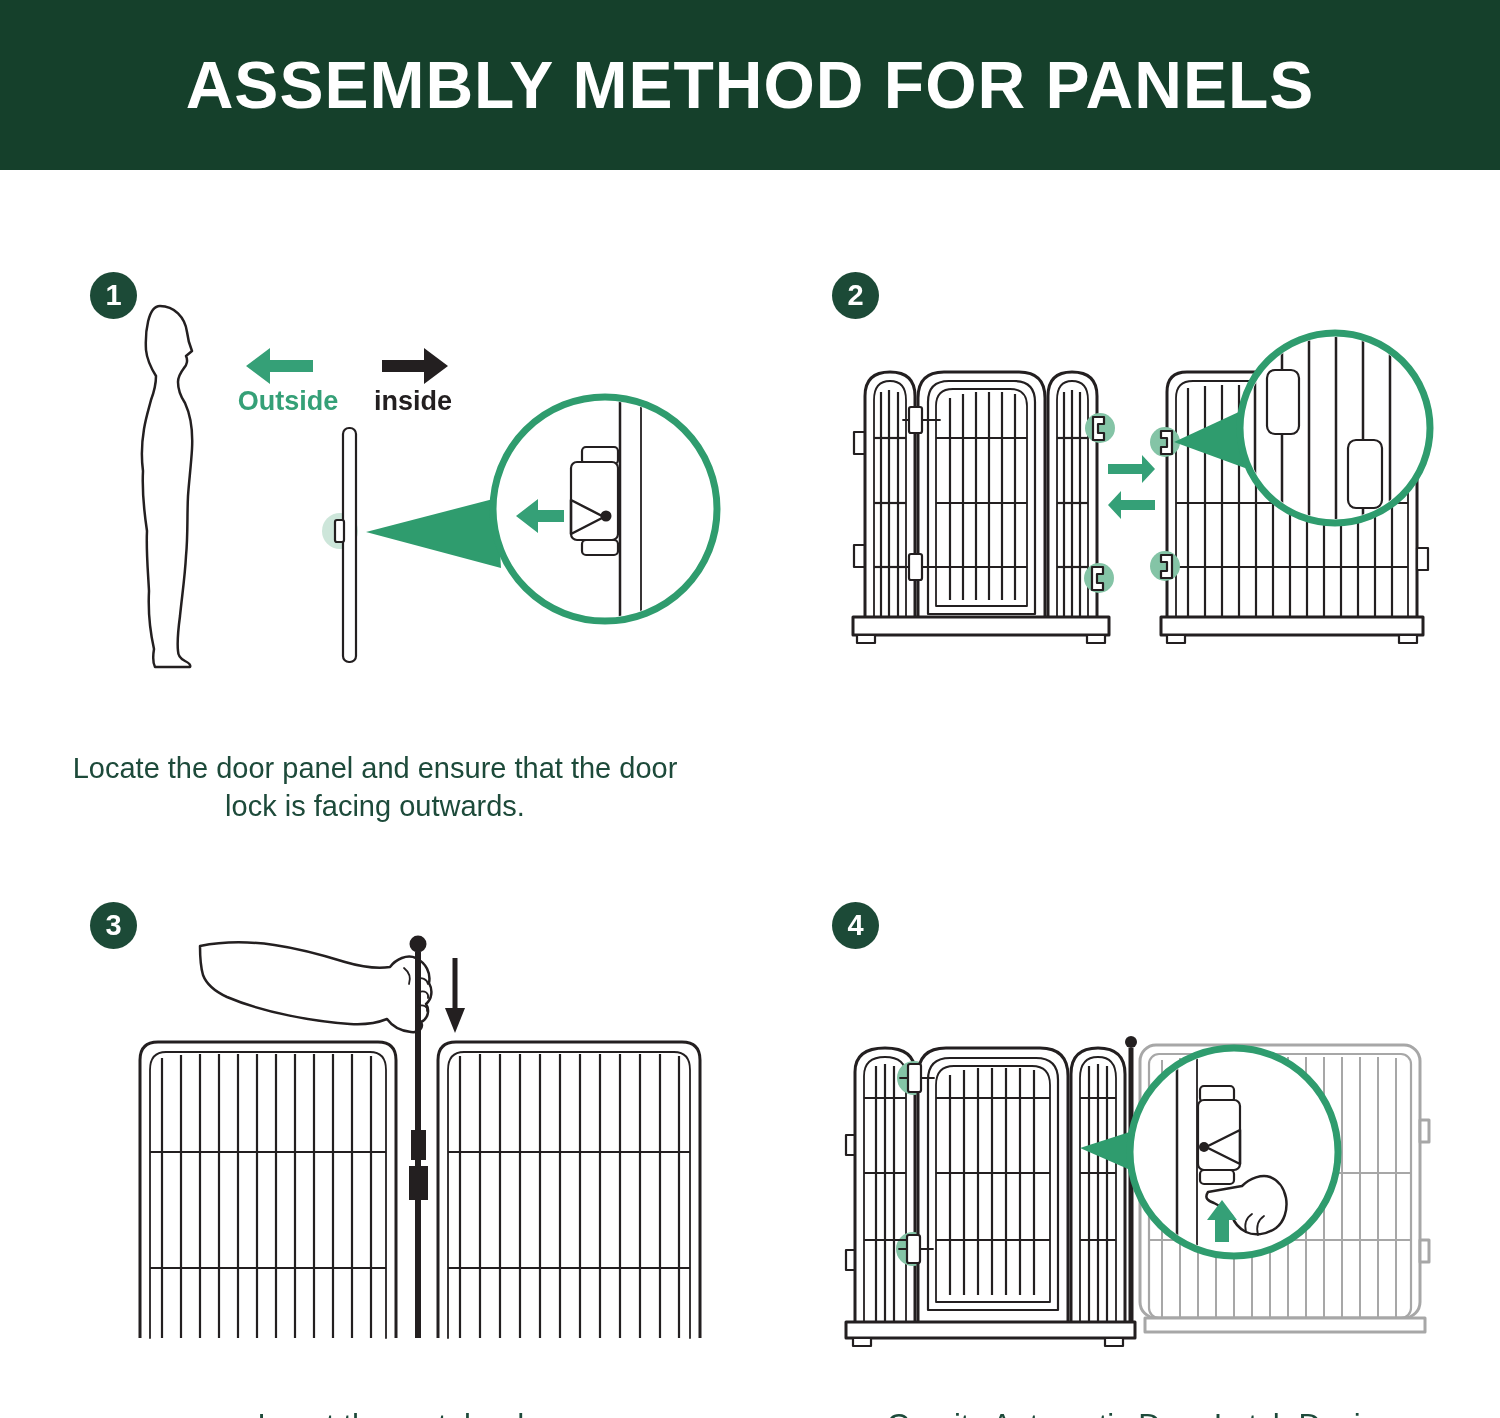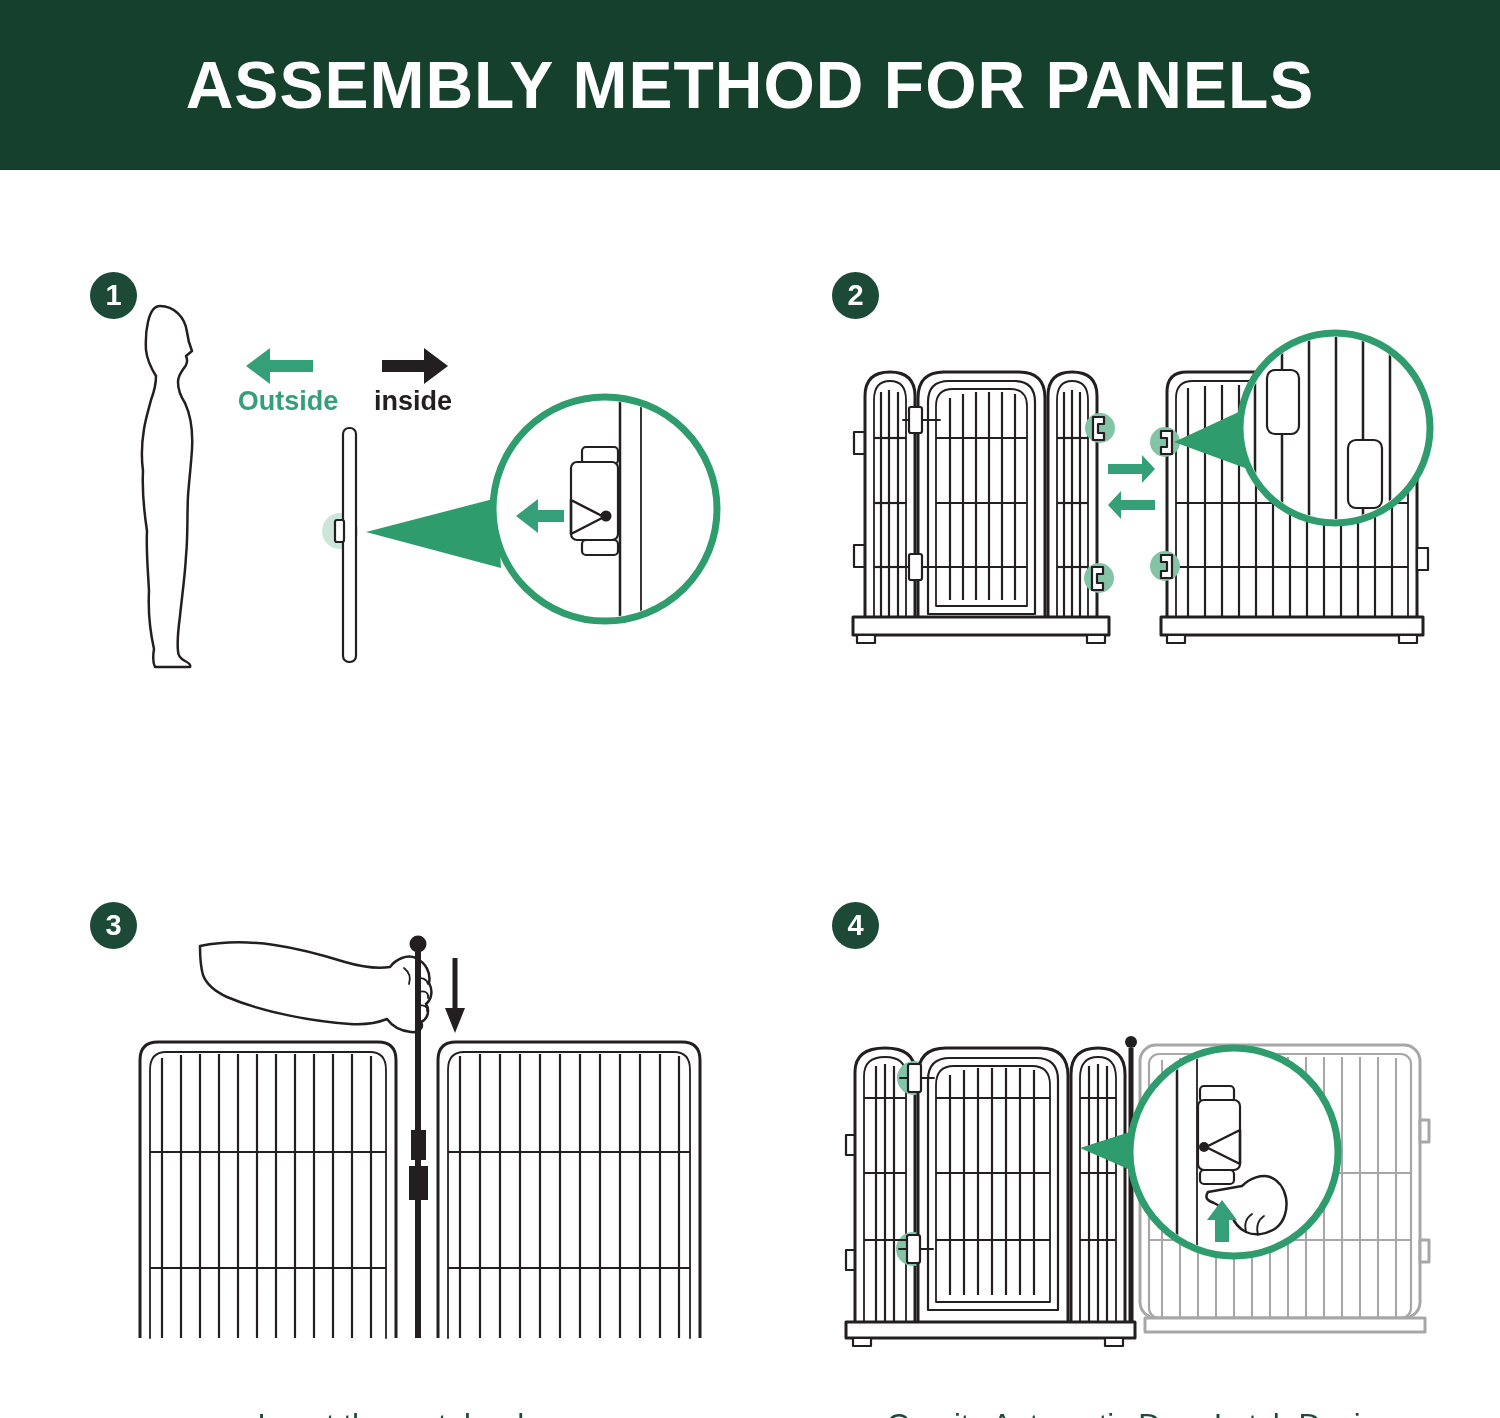--- a/index.html
+++ b/index.html
@@ -91,20 +91,21 @@
           <path d="M571,330 L604,347 L571,364 Z" fill="#fff" class="ln"></path>
           <circle class="f-ink" cx="606" cy="346" r="5.5"></circle>
           <rect class="frame frame-thin" x="582" y="370" width="36" height="15" rx="4"></rect>
         </g>
         <g>
           <path class="garrow" d="M516,346 L538,329 L538,340 L564,340 L564,352 L538,352 L538,363 Z"></path>
         </g>
       </g>
     </g>
   </svg>
+  <p class="caption">Locate the door panel and ensure that the door lock is facing outwards.</p>
 </section>
 
 <section class="step" id="step2">
   <div class="badge">2</div>
   <svg width="750" height="525" viewBox="0 0 750 525">
 
     <g>
       <rect class="frame frame-thin" x="104" y="262" width="11" height="22"></rect>
       <rect class="frame frame-thin" x="104" y="375" width="11" height="22"></rect>
 

